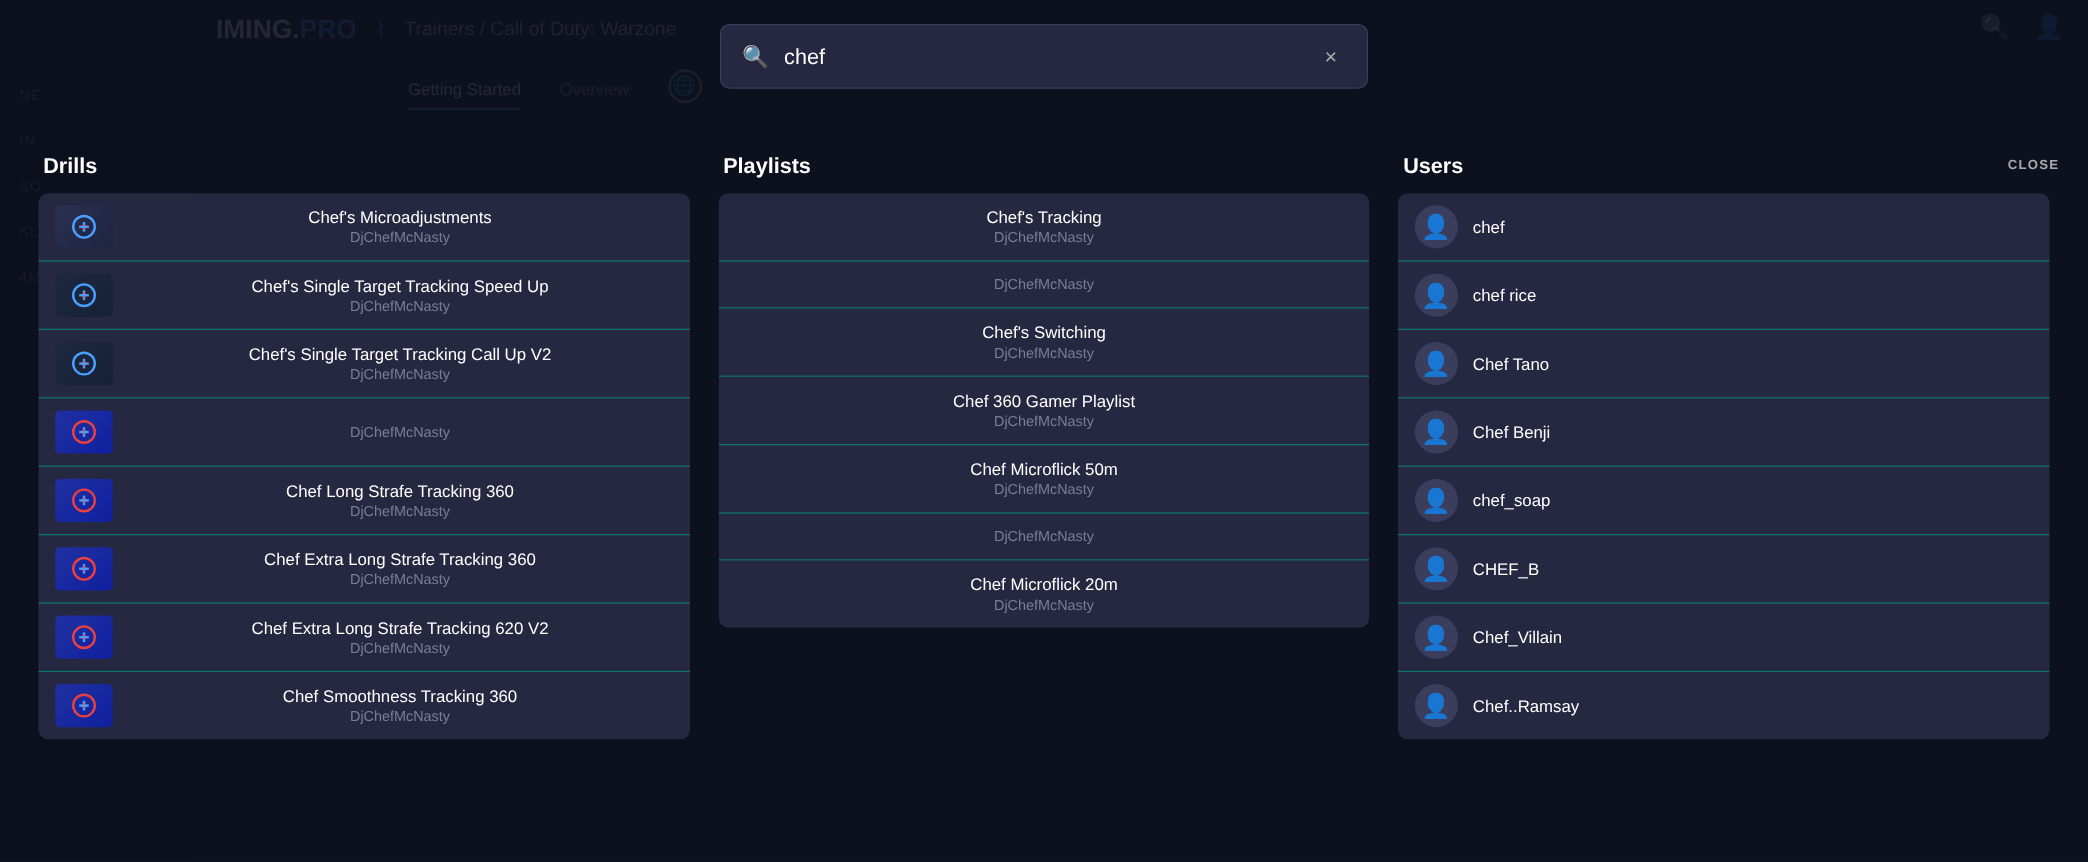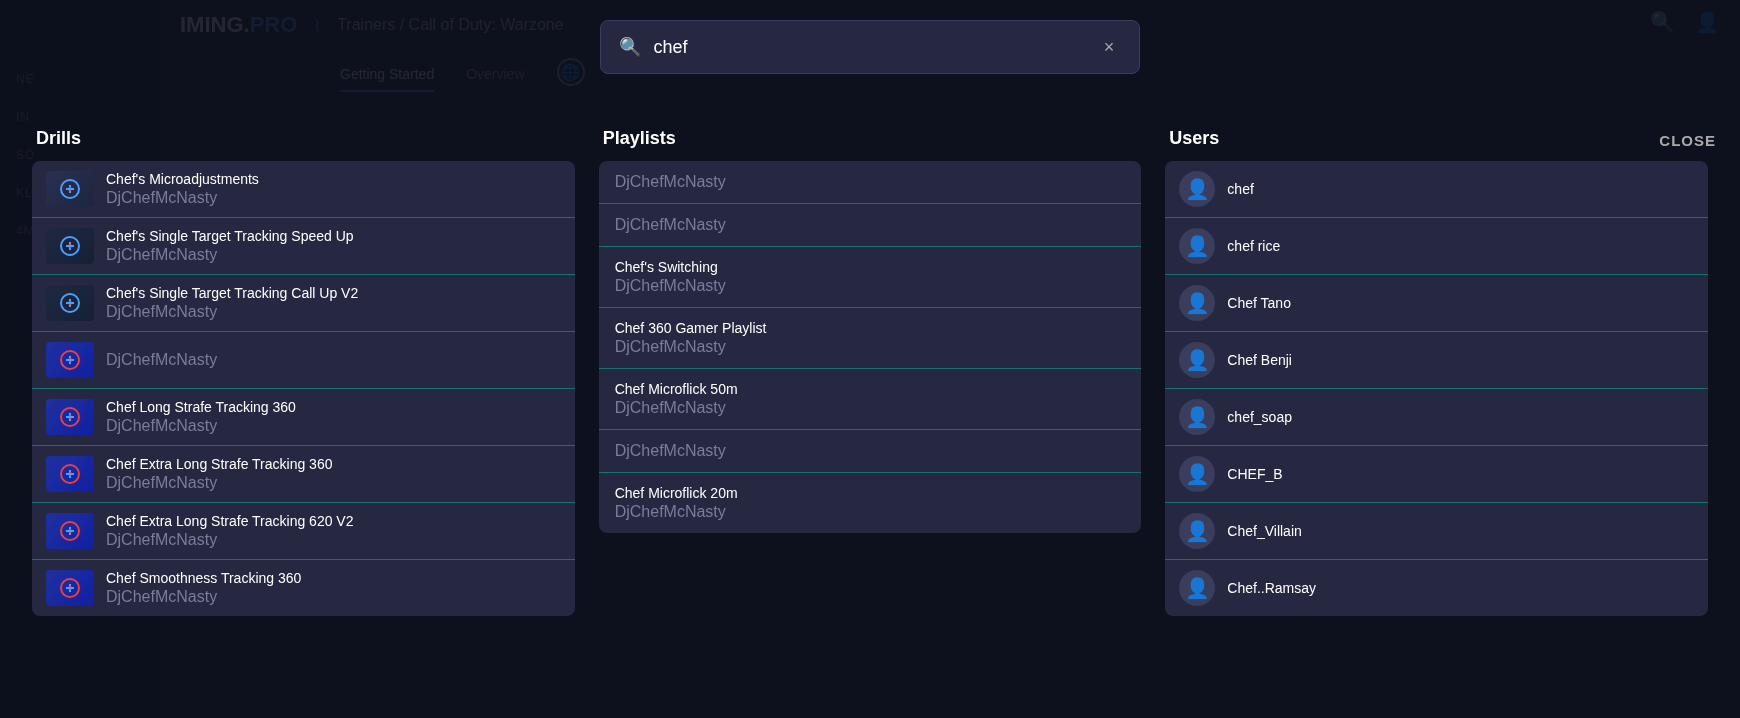--- a/index.html
+++ b/index.html
@@ -151,35 +151,36 @@
     .panel-list {
       background: #252840;
       border-radius: 8px;
       overflow: hidden;
     }
 
     .list-item {
       padding: 12px 16px;
       cursor: pointer;
       transition: background 0.15s;
+      text-align: center;
     }
 
     .list-item + .list-item {
       border-top: 1px solid #0f766e;
     }
 
     .item-name {
       font-size: 14px;
       font-weight: 500;
       color: #fff;
       margin-bottom: 2px;
     }
 
     .item-sub {
-      font-size: 16px;
+      font-size: 12px;
       color: #7a7d99;
     }
 
     .drill-item {
       display: flex;
       align-items: center;
       gap: 12px;
       padding: 10px 14px;
     }
 
@@ -263,21 +264,21 @@
     }
 
     
     .close-btn {
       position: absolute;
       top: 128px;
       right: 16px;
       background: none;
       border: none;
       color: #aaa;
-      font-size: 15px;
+      font-size: 11px;
       font-weight: 700;
       letter-spacing: 1px;
       cursor: pointer;
       z-index: 30;
       padding: 4px 8px;
     }
 
     
     .header-icons {
       position: absolute;
@@ -446,20 +447,21 @@
       </div>
 
     </div>
   </div>
 
   <div class="results-panel">
     <div class="panel-header">Playlists</div>
     <div class="panel-list">
 
       <div class="list-item">
+        <div class="item-name">Chef's Tracking</div>
         <div class="item-sub">DjChefMcNasty</div>
       </div>
 
       <div class="list-item">
         <div class="item-sub">DjChefMcNasty</div>
       </div>
 
       <div class="list-item">
         <div class="item-name">Chef's Switching</div>
         <div class="item-sub">DjChefMcNasty</div>

